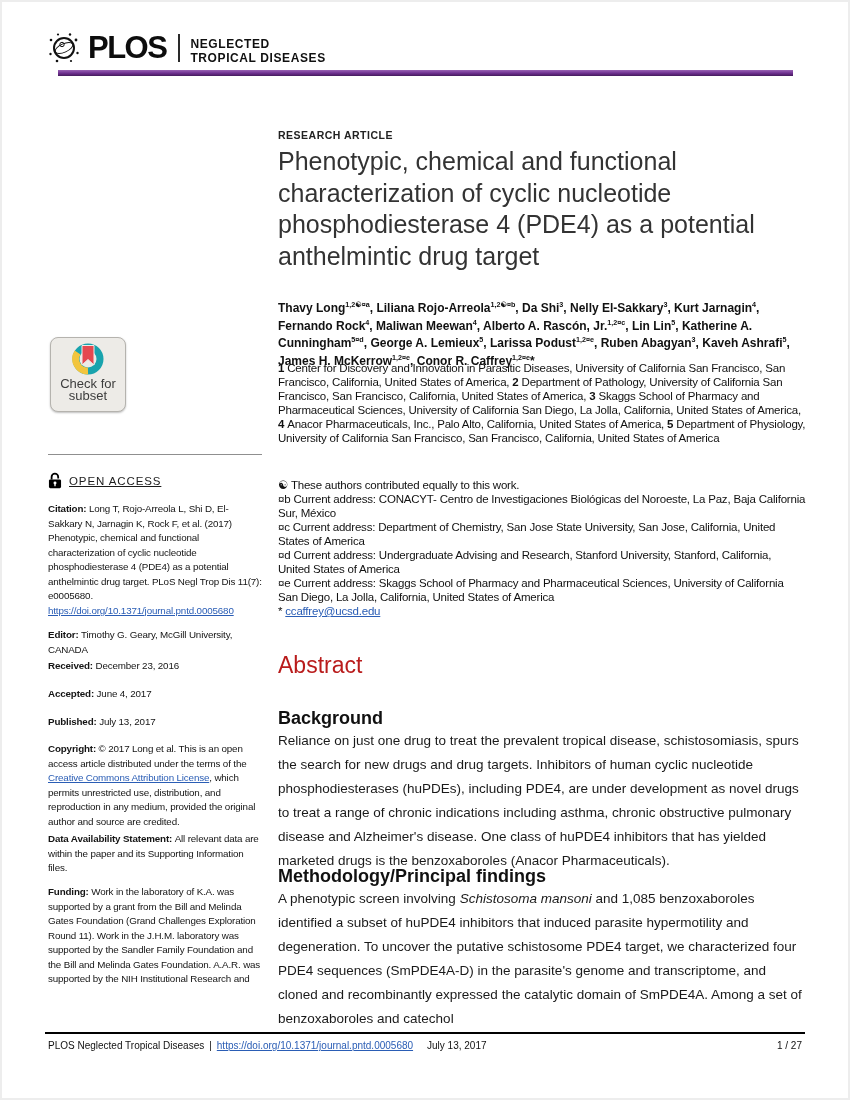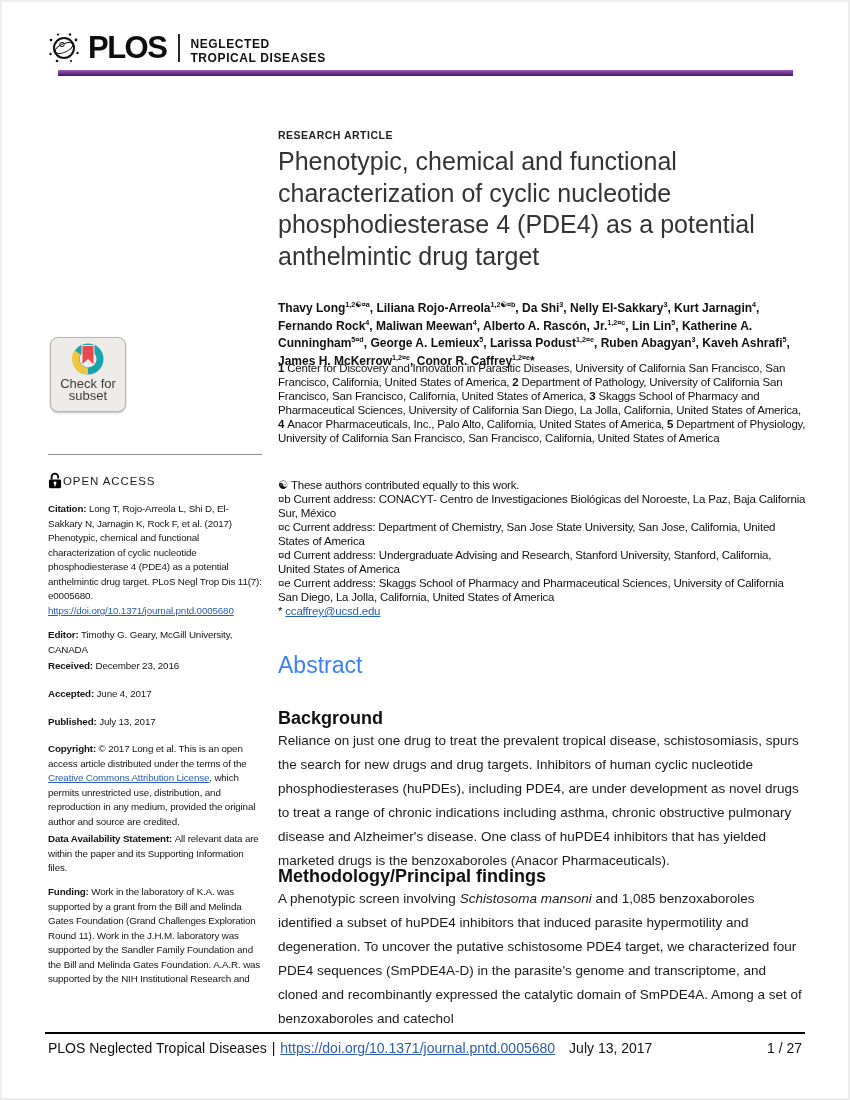--- a/index.html
+++ b/index.html
@@ -24,21 +24,21 @@
   
   .crossmark{position:absolute;left:50px;top:337px;width:74px;height:73px;background:#edebe7;
     border:1px solid #b5b3ae;border-radius:8px;box-shadow:0 1px 2px rgba(0,0,0,.25);
     display:flex;flex-direction:column;align-items:center;cursor:pointer;}
   .cm-label{font-size:13px;line-height:11.5px;color:#3c3c3c;text-align:center;margin-top:1px;}
 
   
   .sb{position:absolute;left:48px;width:214px;font-size:9.8px;letter-spacing:-0.15px;
     line-height:14.5px;color:#141414;}
   .sb-divider{position:absolute;left:48px;top:454px;width:214px;height:1px;background:#8f8f8f;}
-  .oa-row{position:absolute;left:48px;top:472px;display:flex;align-items:center;gap:1px;}
+  .oa-row{position:absolute;left:48px;top:472px;display:flex;align-items:center;gap:7px;text-decoration:underline;}
   .oa-label{font-size:11.5px;letter-spacing:0.9px;color:#1c1c1c;}
   .blk-citation{top:502px;}
   .blk-editor{top:628px;}
   .blk-received{top:659px;}
   .blk-accepted{top:687px;}
   .blk-published{top:715px;}
   .blk-copyright{top:742px;}
   .blk-data{top:832px;}
   .blk-funding{top:885px;}
 
@@ -46,32 +46,32 @@
   .kicker{position:absolute;left:278px;top:129px;font-size:10.5px;font-weight:700;
     letter-spacing:0.5px;color:#222;}
   .title{position:absolute;left:278px;top:146px;width:510px;font-size:25px;line-height:31.5px;
     font-weight:400;color:#333;}
   .authors{position:absolute;left:278px;top:300px;width:524px;font-size:12px;font-weight:700;
     line-height:17.5px;color:#111;}
   .affil{position:absolute;left:278px;top:361px;width:528px;font-size:11.5px;
     letter-spacing:-0.2px;line-height:14px;color:#111;}
   .notes{position:absolute;left:278px;top:458px;width:528px;font-size:11.5px;
     letter-spacing:-0.2px;line-height:14px;color:#111;margin-top:20px;}
-  .abstract-h{position:absolute;left:278px;top:652px;font-size:23px;font-weight:400;color:#3b82f6;}
+  .abstract-h{position:absolute;left:278px;top:652px;font-size:23px;font-weight:400;color:#b91c1c;}
   .sec-h{position:absolute;left:278px;font-size:18px;font-weight:700;color:#101010;}
   .sec-h.bg{top:708px;}
   .sec-h.meth{top:866px;}
   .para{position:absolute;left:278px;width:524px;font-size:13.5px;line-height:24px;color:#1a1a1a;}
   .para.bg{top:729px;}
   .para.meth{top:887px;}
 
   
   .footer-rule{position:absolute;left:45px;top:1032px;width:760px;height:2px;background:#000;}
   .footer{position:absolute;left:48px;top:1040px;width:754px;display:flex;align-items:baseline;
-    font-size:14px;color:#111;}
+    font-size:10px;color:#111;}
   .footer .sep{margin:0 5px;}
   .footer .fdate{margin-left:14px;}
   .footer .fpage{margin-left:auto;}
 </style>
 </head>
 <body>
 
 <div class="logo">
   <svg width="36" height="36" viewBox="0 0 36 36">
     <circle cx="18" cy="18" r="10" fill="none" stroke="#111" stroke-width="2"></circle>

